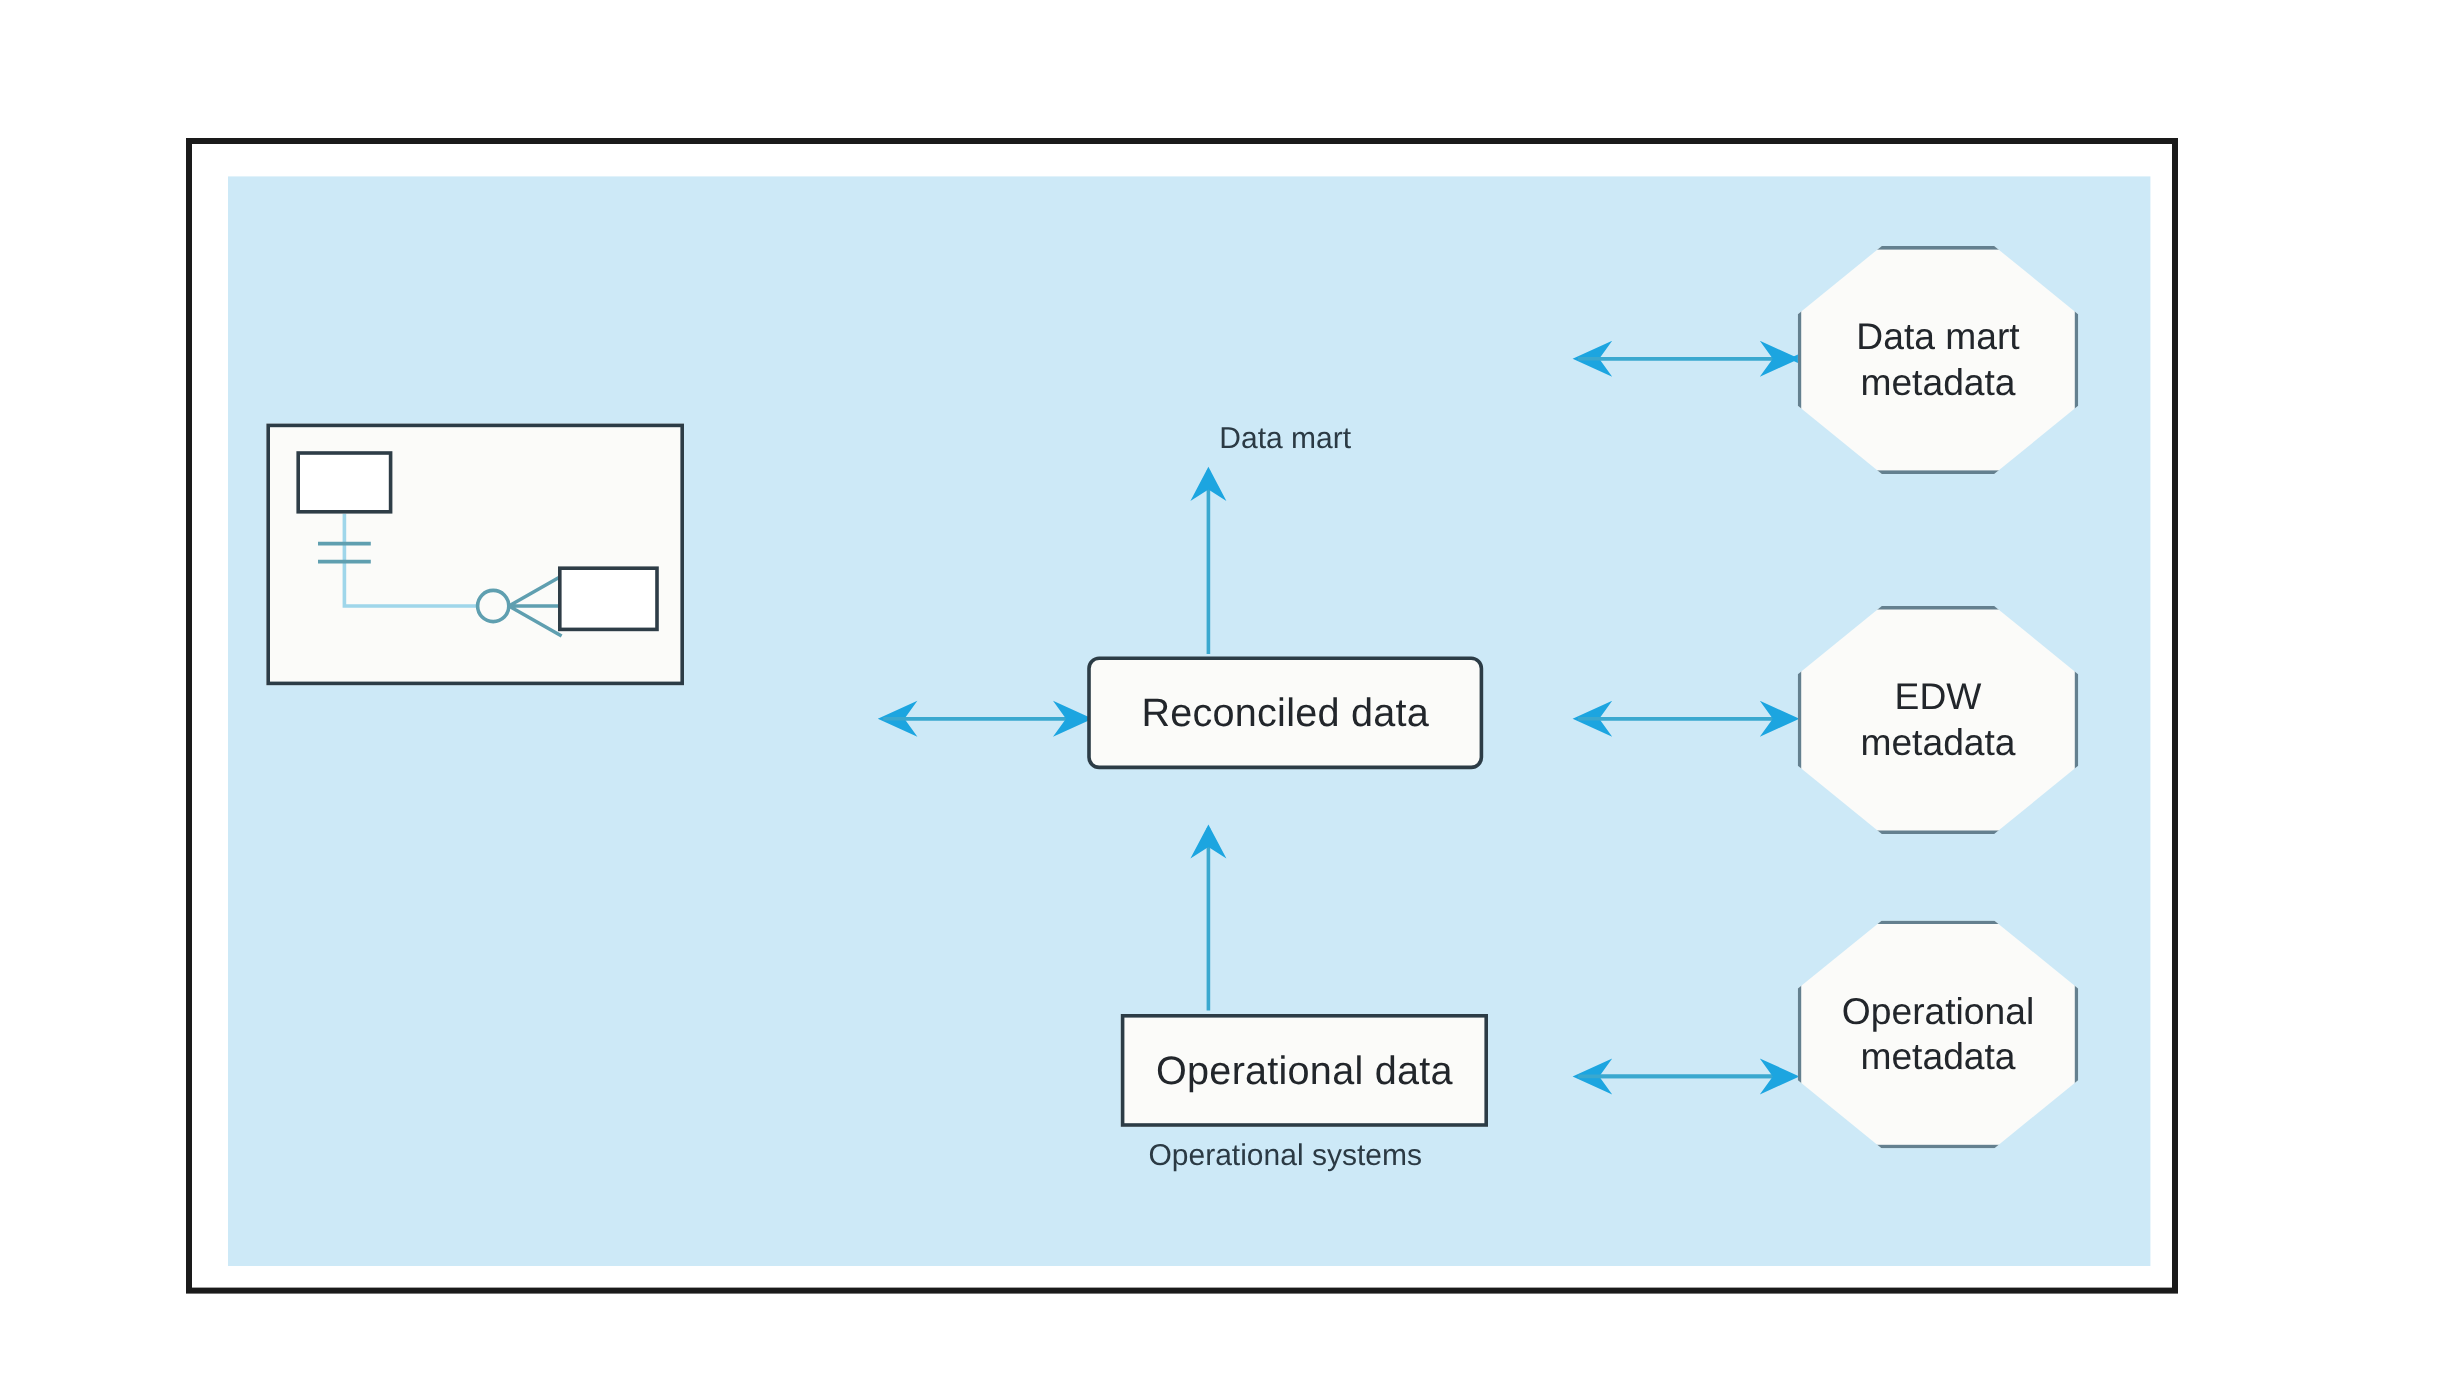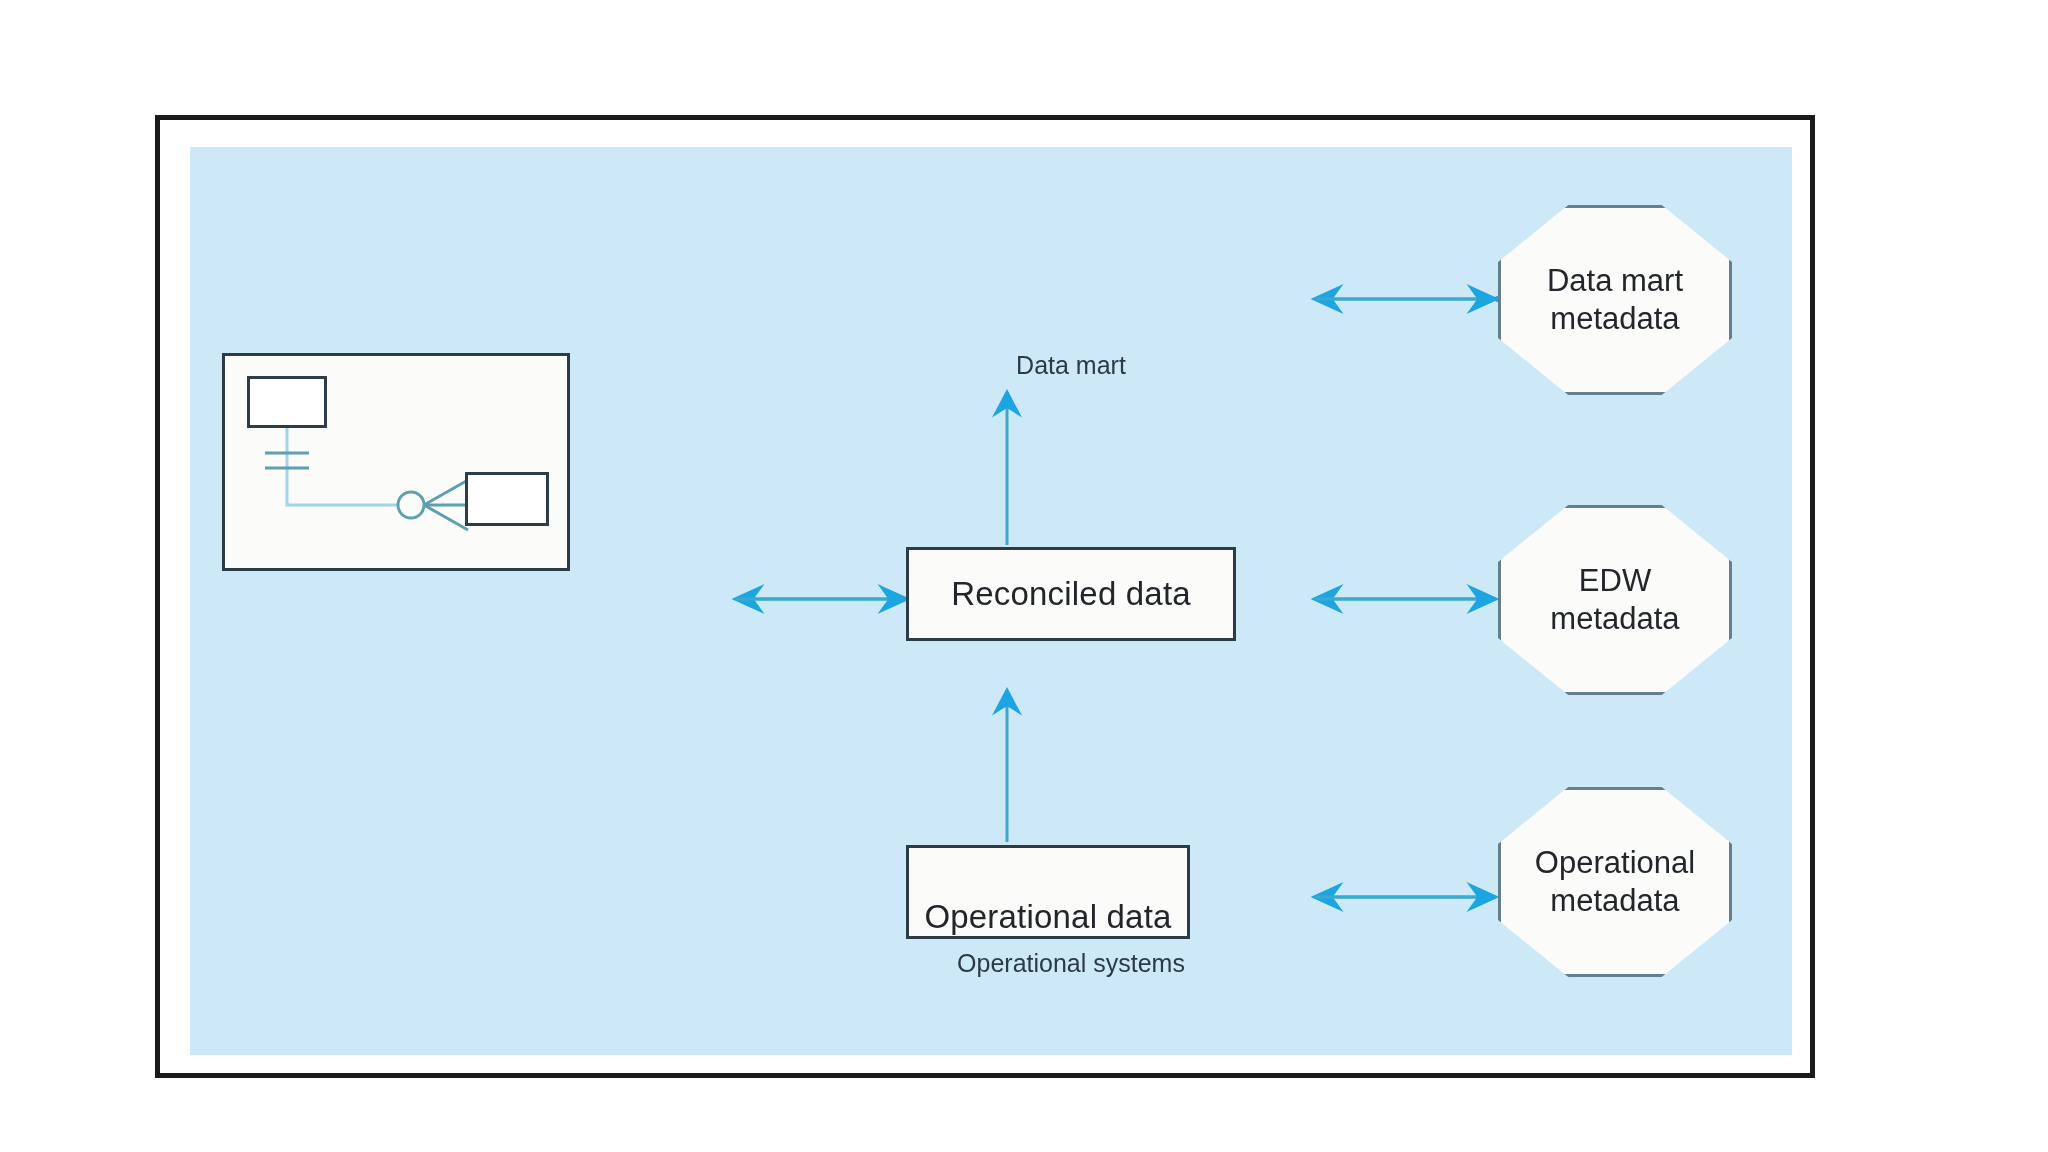--- a/index.html
+++ b/index.html
@@ -105,39 +105,39 @@
           <circle cx="186" cy="149" r="13" fill="#fbfbf9" stroke="#5f9fb0" stroke-width="3"></circle>
 
           <path d="M199,149 L243,149 M199,149 L243,124 M199,149 L243,174" fill="none" stroke="#5f9fb0" stroke-width="3"></path>
         </svg>
         <div class="entity" style="left:22px;top:20px;width:80px;height:52px;"></div>
         <div class="entity" style="left:240px;top:116px;width:84px;height:54px;"></div>
       </div>
 
       <div class="caption" style="left:716px;top:204px;width:330px;">Data mart</div>
 
-      <div class="nodebox" style="left:716px;top:400px;width:330px;height:94px;">
+      <div class="nodebox" style="left:716px;top:400px;width:330px;height:94px;border-radius:10px;">
         <span class="lbl">Reconciled data</span>
       </div>
 
-      <div class="nodebox" style="left:716px;top:698px;width:284px;height:94px;align-items:flex-end;">
+      <div class="nodebox" style="left:744px;top:698px;width:306px;height:94px;">
         <span class="lbl">Operational data</span>
       </div>
       <div class="caption" style="left:700px;top:802px;width:362px;">Operational systems</div>
 
       <div class="octagon" style="left:1308px;top:58px;width:234px;height:190px;">
         <span class="otxt">Data mart
 metadata</span>
       </div>
 
       <div class="octagon" style="left:1308px;top:358px;width:234px;height:190px;border-radius:29px;">
         <span class="otxt">EDW
 metadata</span>
       </div>
 
-      <div class="octagon" style="left:1308px;top:640px;width:234px;height:190px;">
+      <div class="octagon" style="left:1308px;top:620px;width:234px;height:190px;">
         <span class="otxt">Operational
 metadata</span>
       </div>
 
     </div>
   </div>
 </div>
 
 </body></html>

